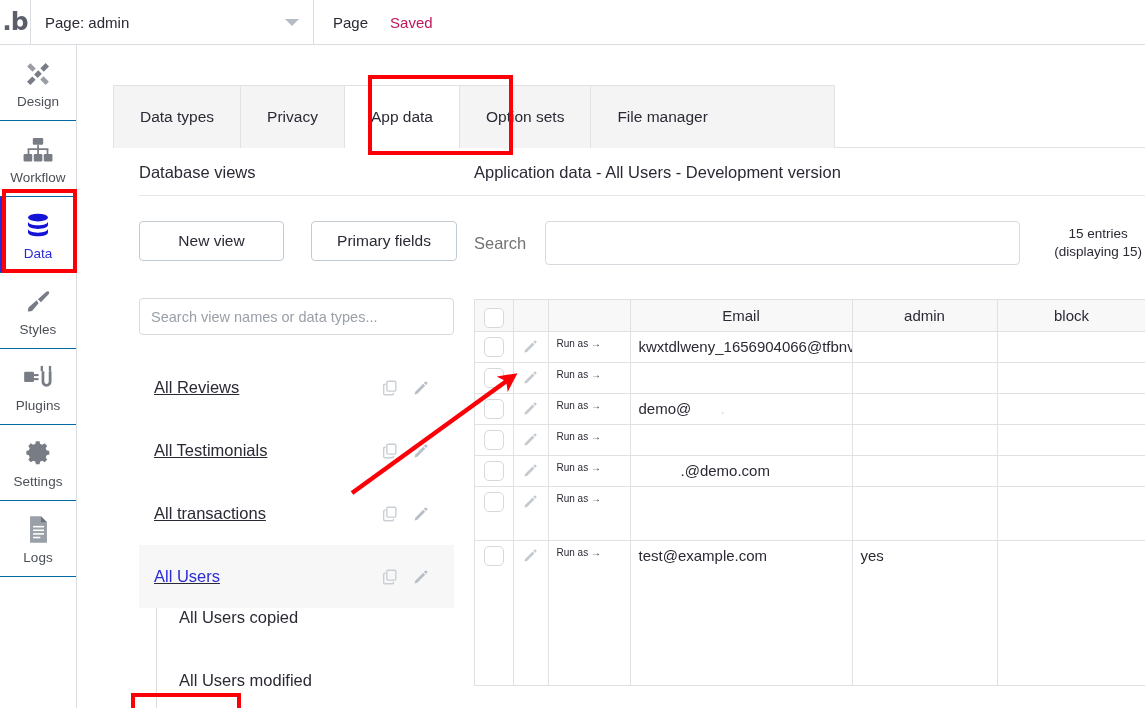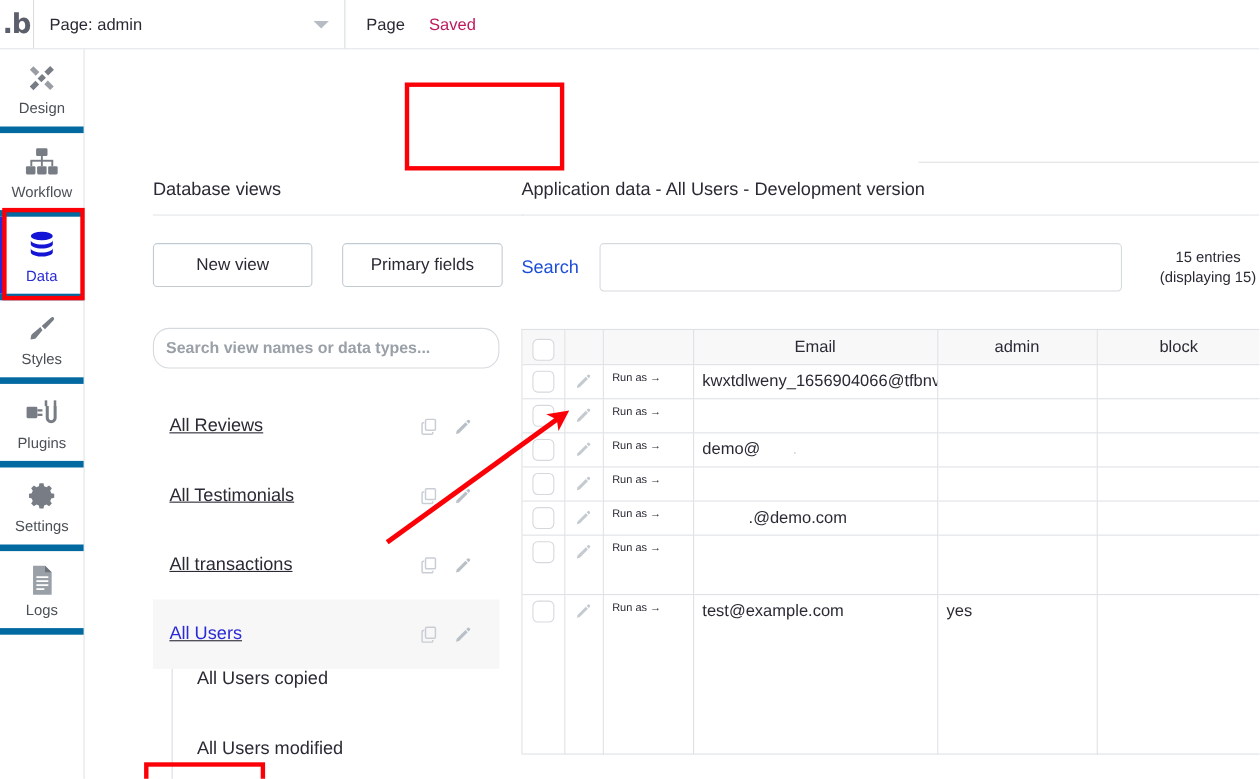--- a/index.html
+++ b/index.html
@@ -42,21 +42,21 @@
   .tb-saved { font-size: 15px; color: #be185d; }
 
   
   .leftnav {
     position: absolute; left: 0; top: 45px; width: 77px; height: 663px;
     background: #ffffff; border-right: 1px solid #d9dde2;
   }
   .nav-item {
     position: relative; width: 76px; height: 76px;
     display: flex; flex-direction: column; align-items: center; justify-content: center;
-    border-bottom: 6px solid #0369a1; cursor: pointer; gap: 3px;
+    border-bottom: 1px solid #0369a1; cursor: pointer; gap: 3px;
   }
   .nav-item .nav-label { font-size: 13.5px; color: #4b5057; }
   .nav-item .nav-ico { height: 34px; display: flex; align-items: center; justify-content: center; }
   .nav-item.selected .nav-label { color: #2b2bd6; }
   .nav-item.selected::before {
     content: ""; position: absolute; left: 0; top: 0; bottom: 0; width: 4px; background: #2b2bd6;
   }
   .nav-highlight {
     position: absolute; left: 2px; top: 189px; width: 75px; height: 84px;
     border: 4px solid #fb0007; pointer-events: none; z-index: 6;
@@ -95,38 +95,37 @@
   .btnrow { display: flex; gap: 27px; padding-top: 25px; }
   .btn {
     border: 1px solid #c3cbd2; border-radius: 4px; background: #fff;
     font-size: 15.5px; color: #2a2a35; cursor: pointer;
     padding: 10px 0; text-align: center; font-family: "Liberation Sans", sans-serif;
   }
   .btn.new-view { width: 145px; }
   .btn.primary-fields { width: 146px; }
 
   .searchrow { display: flex; align-items: center; padding-top: 25px; gap: 19px; }
-  .search-label { font-size: 16.5px; color: #1d4ed8; }
+  .search-label { font-size: 16.5px; color: #737373; }
   .search-box {
     width: 475px; height: 44px; border: 1px solid #d6dade; border-radius: 4px;
     background: #fff; font-size: 15px; padding: 0 10px;
     font-family: "Liberation Sans", sans-serif; color: #2a2a35;
   }
   .entries {
     font-size: 13.5px; color: #2a2a35; line-height: 1.35; text-align: center;
     margin-left: 15px; white-space: nowrap;
   }
 
   
   .viewsearch {
     margin-top: 37px; width: 315px; height: 37px;
-    border: 1px solid #d6dade; border-radius: 15px; background: #fff;
+    border: 1px solid #d6dade; border-radius: 4px; background: #fff;
     font-size: 14.5px; padding: 0 11px; color: #2a2a35;
     font-family: "Liberation Sans", sans-serif;
-    font-weight: bold;
   }
   .viewsearch::placeholder { color: #9aa0a8; }
 
   .viewlist { position: relative; margin-top: 21px; width: 315px; }
   .view-row {
     position: relative; height: 63px; display: flex; align-items: center;
     padding: 0 24px 0 15px; cursor: pointer; text-decoration: underline;
   }
   .view-row.selected { background: #f7f7f8; }
   .view-name { font-size: 16.5px; color: #2a2a35; flex: 1; }
@@ -285,20 +284,37 @@
         </svg>
       </span>
       <span class="nav-label">Logs</span>
     </div>
   </div>
 
   <div class="nav-highlight"></div>
 
   <div class="content">
 
+    <div class="tabbar">
+      <div class="tab">
+        <span>Data types</span>
+      </div>
+      <div class="tab">
+        <span>Privacy</span>
+      </div>
+      <div class="tab active">
+        <span>App data</span>
+      </div>
+      <div class="tab">
+        <span>Option sets</span>
+      </div>
+      <div class="tab">
+        <span>File manager</span>
+      </div>
+    </div>
     <div class="tab-underline"></div>
     <div class="tab-highlight"></div>
 
     <div class="pane-left">
       <div class="pane-title">Database views</div>
       <div class="pane-rule"></div>
 
       <div class="btnrow">
         <button class="btn new-view">New view</button>
         <button class="btn primary-fields">Primary fields</button>

